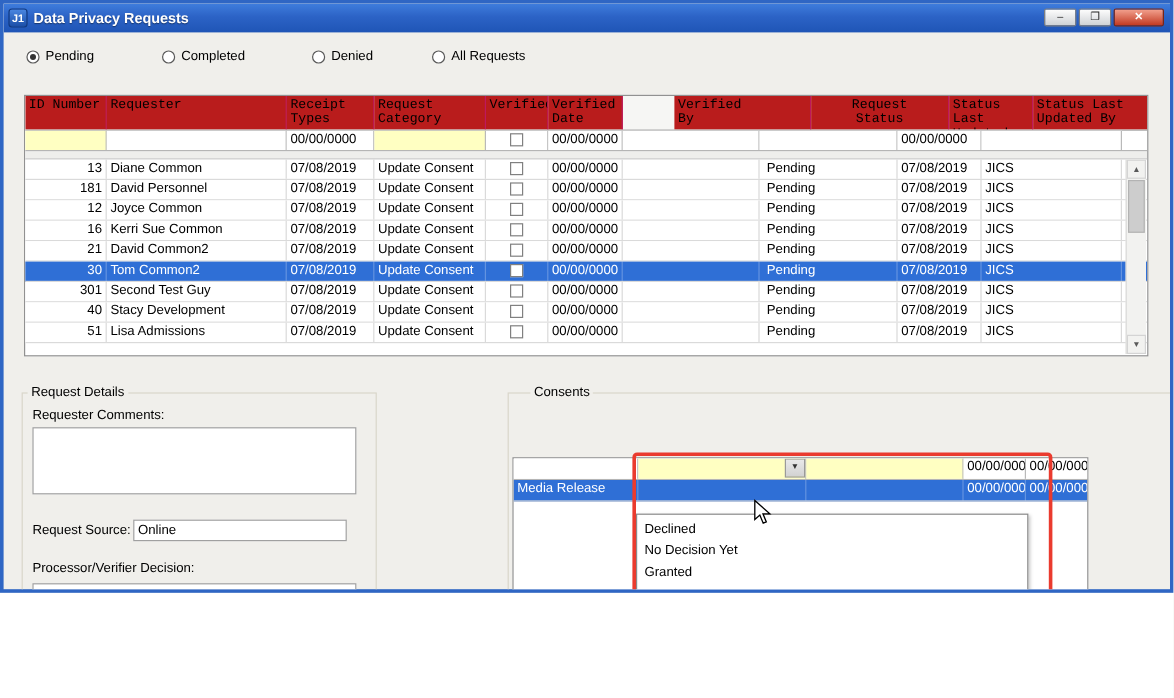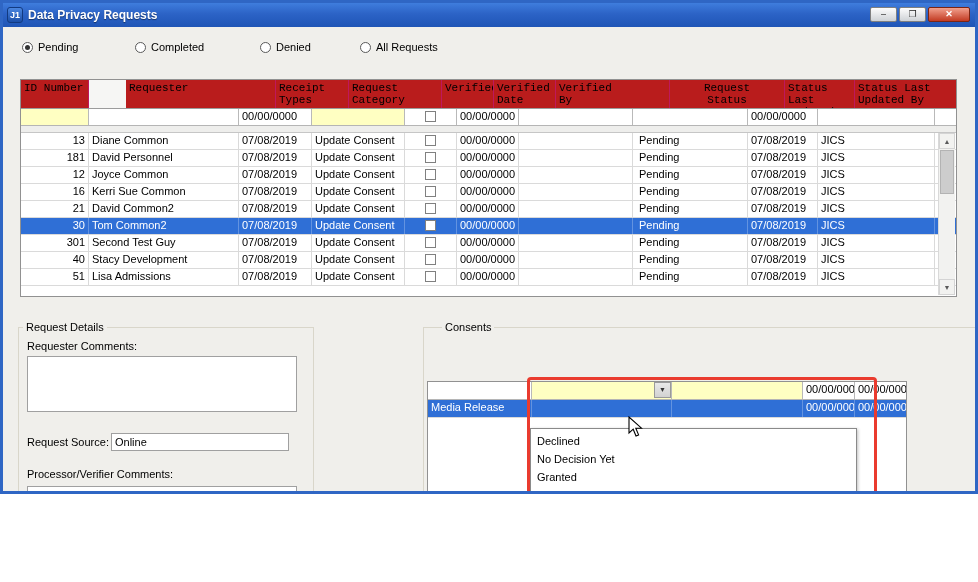--- a/index.html
+++ b/index.html
@@ -119,24 +119,24 @@
       <span class="rb"></span>
       <span>Denied</span>
     </label>
     <label class="radio" style="left:357px">
       <span class="rb"></span>
       <span>All Requests</span>
     </label>
   </div>
 
   <div class="grid" id="requests-grid">
-    <div class="ghead" id="req-head"><div class="hcell" style="width: 68px;">ID Number</div><div class="hcell" style="width: 150px; margin-left: 37px;">Requester</div><div class="hcell" style="width: 73px;">Receipt
+    <div class="ghead" id="req-head"><div class="hcell" style="width: 68px;">ID Number</div><div class="hcell" style="width: 150px;">Requester</div><div class="hcell" style="width: 73px;">Receipt
 Types</div><div class="hcell" style="width: 93px;">Request
 Category</div><div class="hcell" style="width: 52px;">Verified?</div><div class="hcell" style="width: 62px;">Verified
-Date</div><div class="hcell" style="width: 114px;">Verified
+Date</div><div class="hcell" style="width: 114px; margin-left: 43px;">Verified
 By</div><div class="hcell hc" style="width: 115px;">Request
 Status</div><div class="hcell" style="width: 70px;">Status Last
 Updated On</div><div class="hcell" style="width: 117px;">Status Last
 Updated By</div></div>
     <div class="gfilter" id="req-filter"><div class="fcell yellow" style="width: 68px;"></div><div class="fcell" style="width: 150px;"></div><div class="fcell" style="width: 73px;">00/00/0000</div><div class="fcell yellow" style="width: 93px;"></div><div class="fcell center" style="width: 52px;"><span class="cb"></span></div><div class="fcell" style="width: 62px;">00/00/0000</div><div class="fcell" style="width: 114px;"></div><div class="fcell" style="width: 115px;"></div><div class="fcell" style="width: 70px;">00/00/0000</div><div class="fcell" style="width: 117px;"></div></div>
     <div class="gsep"></div>
     <div id="req-body">
         <div class="grow"><div class="gcell" style="width: 68px; text-align: right;">13</div><div class="gcell" style="width: 150px;">Diane Common</div><div class="gcell" style="width: 73px;">07/08/2019</div><div class="gcell" style="width: 93px;">Update Consent</div><div class="gcell center" style="width: 52px;"><span class="cb"></span></div><div class="gcell" style="width: 62px;">00/00/0000</div><div class="gcell" style="width: 114px;"></div><div class="gcell" style="width: 115px; padding-left: 6px;">Pending</div><div class="gcell" style="width: 70px;">07/08/2019</div><div class="gcell" style="width: 117px;">JICS</div></div>
         <div class="grow"><div class="gcell" style="width: 68px; text-align: right;">181</div><div class="gcell" style="width: 150px;">David Personnel</div><div class="gcell" style="width: 73px;">07/08/2019</div><div class="gcell" style="width: 93px;">Update Consent</div><div class="gcell center" style="width: 52px;"><span class="cb"></span></div><div class="gcell" style="width: 62px;">00/00/0000</div><div class="gcell" style="width: 114px;"></div><div class="gcell" style="width: 115px; padding-left: 6px;">Pending</div><div class="gcell" style="width: 70px;">07/08/2019</div><div class="gcell" style="width: 117px;">JICS</div></div>
         <div class="grow"><div class="gcell" style="width: 68px; text-align: right;">12</div><div class="gcell" style="width: 150px;">Joyce Common</div><div class="gcell" style="width: 73px;">07/08/2019</div><div class="gcell" style="width: 93px;">Update Consent</div><div class="gcell center" style="width: 52px;"><span class="cb"></span></div><div class="gcell" style="width: 62px;">00/00/0000</div><div class="gcell" style="width: 114px;"></div><div class="gcell" style="width: 115px; padding-left: 6px;">Pending</div><div class="gcell" style="width: 70px;">07/08/2019</div><div class="gcell" style="width: 117px;">JICS</div></div>
@@ -153,21 +153,21 @@
       <div class="sb-down">▼</div>
     </div>
   </div>
 
   <div class="groupbox" id="gb-details">
     <span class="gb-label">Request Details</span>
     <span class="lbl" style="left:8px;top:12px">Requester Comments:</span>
     <textarea class="ta" style="left: 8px; top: 28px; width: 270px; height: 56px;"></textarea>
     <span class="lbl" style="left:8px;top:108px">Request Source:</span>
     <input class="tb" style="left: 92px; top: 105px; width: 178px;" value="Online">
-    <span class="lbl" style="left:8px;top:140px">Processor/Verifier Comments:</span>
+    <span class="lbl" style="left:8px;top:140px">Processor/Verifier Decision:</span>
     <textarea class="ta" style="left: 8px; top: 158px; width: 270px; height: 58px;"></textarea>
   </div>
 
   <div class="groupbox" id="gb-consents">
     <span class="gb-label">Consents</span>
     <div class="cgrid" id="consents-grid">
       <div class="gfilter" id="con-filter"><div class="fcell" style="width: 104px;"></div><div class="fcell yellow" style="width: 140px;"><span class="combo-btn">▼</span></div><div class="fcell yellow" style="width: 131px;"></div><div class="fcell" style="width: 52px;">00/00/0000</div><div class="fcell" style="width: 52px;">00/00/0000</div></div>
       <div id="con-body">
           <div class="grow sel"><div class="gcell" style="width: 104px;">Media Release</div><div class="gcell" style="width: 140px;"></div><div class="gcell" style="width: 131px;"></div><div class="gcell" style="width: 52px;">00/00/0000</div><div class="gcell" style="width: 52px;">00/00/0000</div></div>
         </div>

